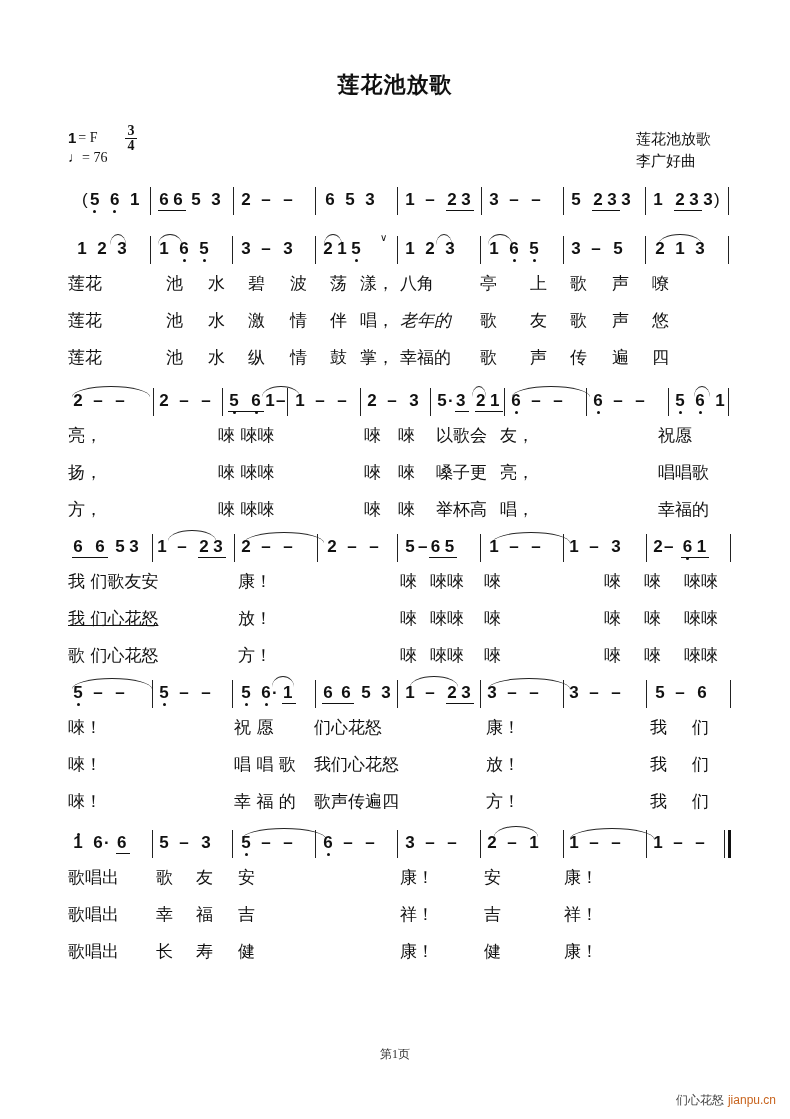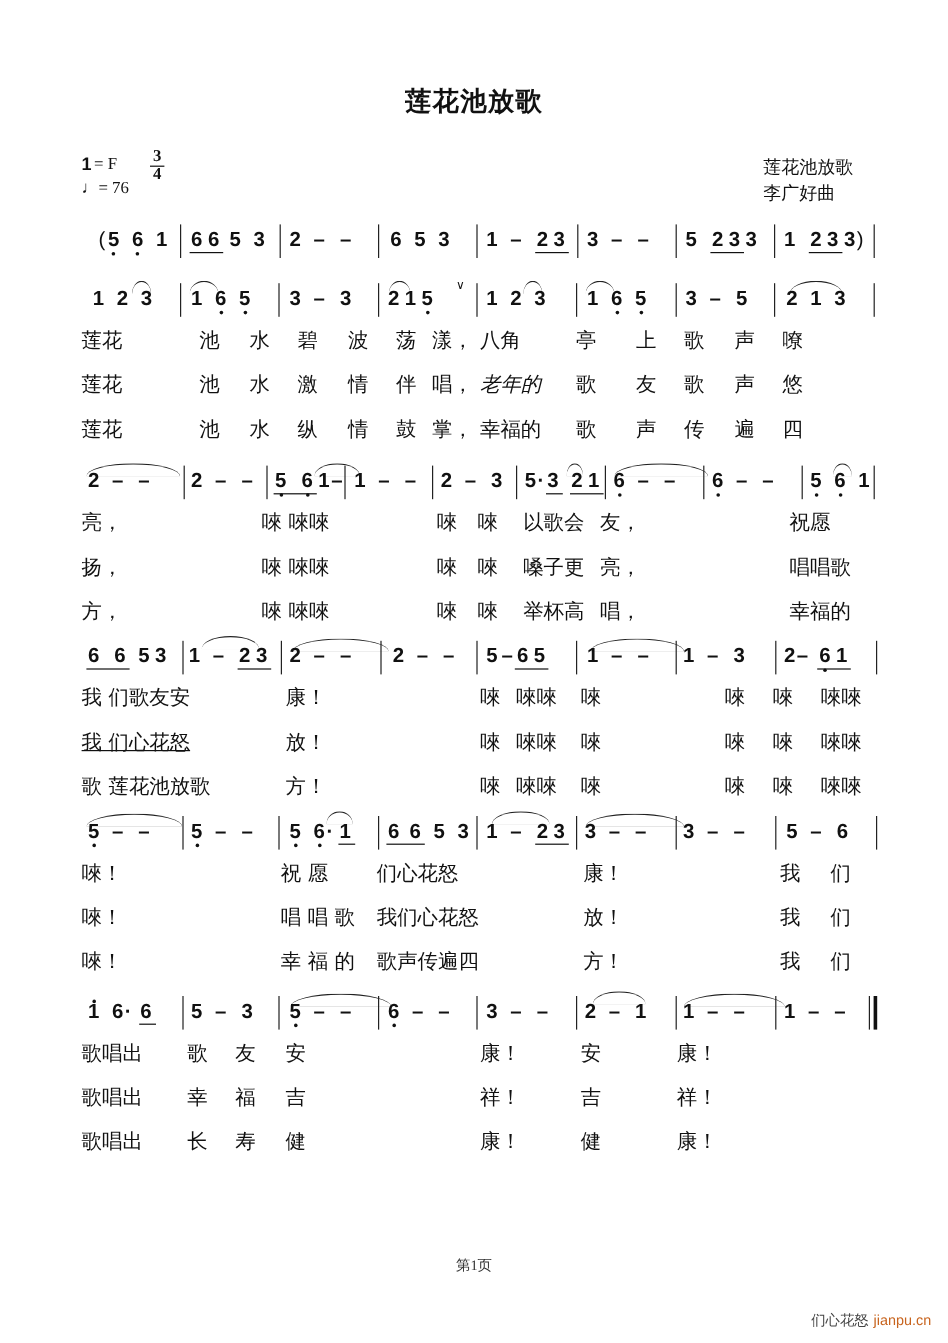--- a/index.html
+++ b/index.html
@@ -421,21 +421,21 @@
     <span class="lyric" style="left:-6px;text-decoration:underline;">我 们心花怒</span>
     <span class="lyric" style="left:164px;">放！</span>
     <span class="lyric" style="left:326px;">唻</span>
     <span class="lyric" style="left:356px;">唻唻</span>
     <span class="lyric" style="left:410px;">唻</span>
     <span class="lyric" style="left:530px;">唻</span>
     <span class="lyric" style="left:570px;">唻</span>
     <span class="lyric" style="left:610px;">唻唻</span>
   </div>
   <div class="lyric-row">
-    <span class="lyric" style="left:-6px;">歌 莲花池放歌</span>
+    <span class="lyric" style="left:-6px;">歌 们心花怒</span>
     <span class="lyric" style="left:164px;">方！</span>
     <span class="lyric" style="left:326px;">唻</span>
     <span class="lyric" style="left:356px;">唻唻</span>
     <span class="lyric" style="left:410px;">唻</span>
     <span class="lyric" style="left:530px;">唻</span>
     <span class="lyric" style="left:570px;">唻</span>
     <span class="lyric" style="left:610px;">唻唻</span>
   </div>
 </div>
 

